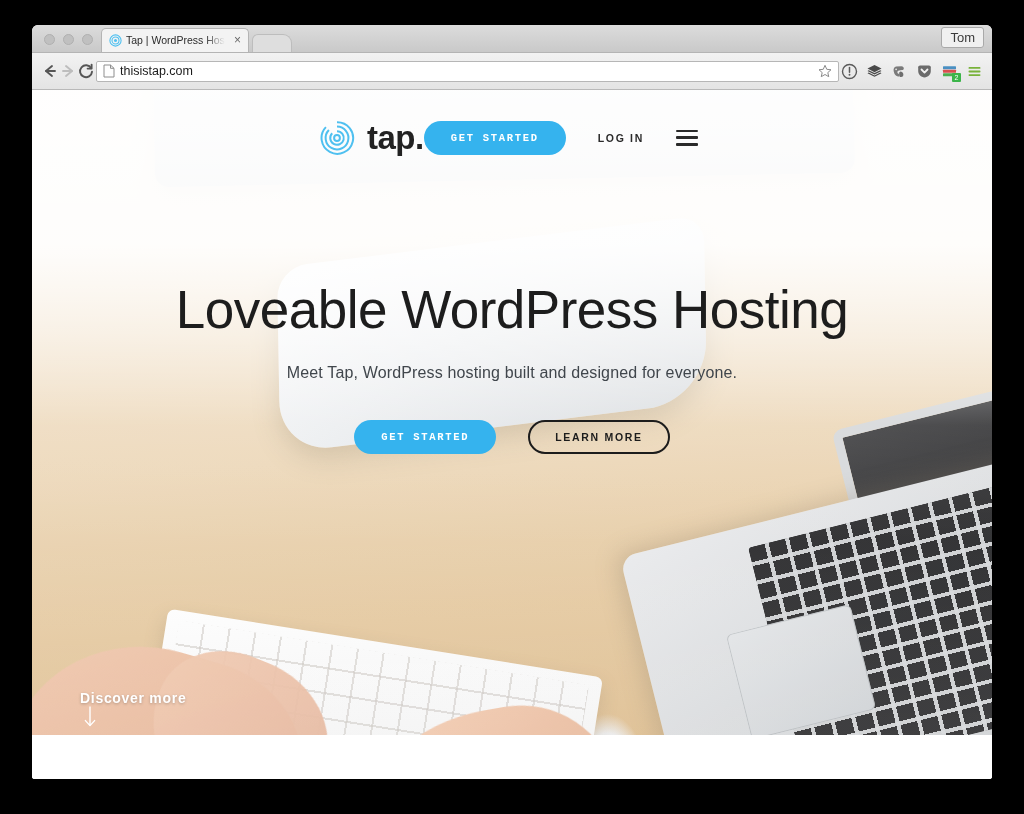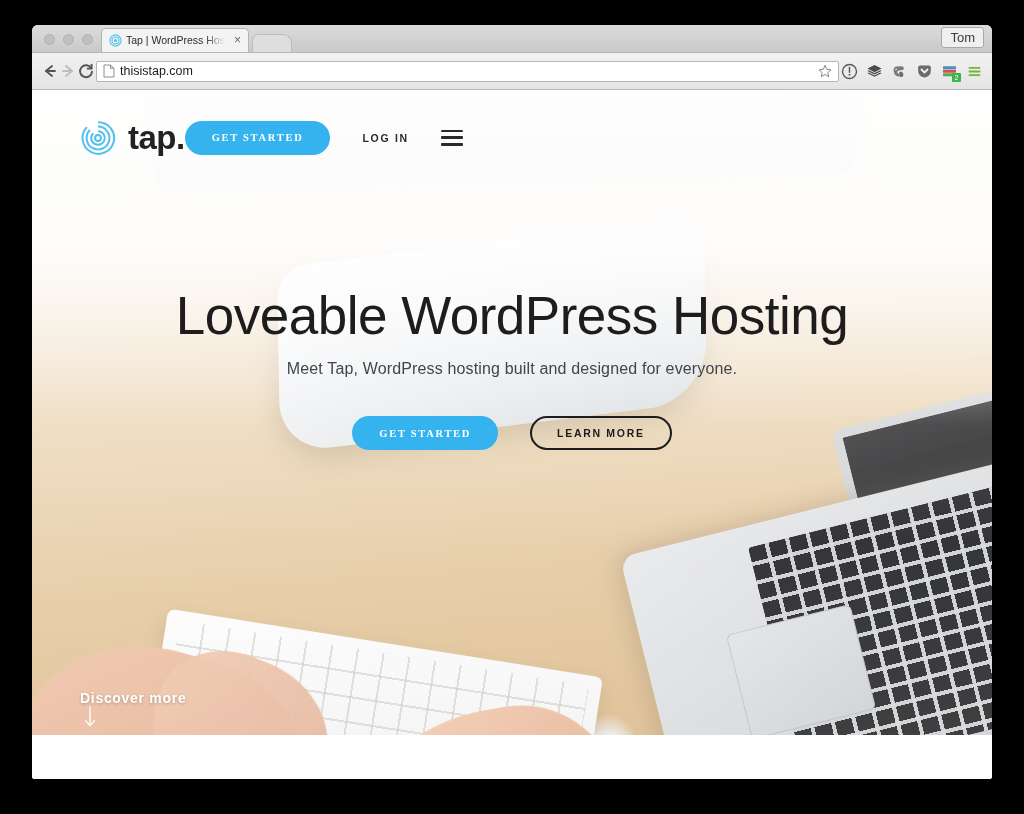--- a/index.html
+++ b/index.html
@@ -190,21 +190,21 @@
     overflow: hidden;
   }
 
   
   .site-header {
     position: relative;
     z-index: 5;
     height: 95px;
     display: flex;
     align-items: center;
-    justify-content: flex-start;
+    justify-content: center;
     padding: 0 55px 0 48px;
   }
   .brand {
     display: flex;
     align-items: center;
     gap: 12px;
     cursor: pointer;
     text-decoration: none;
   }
   .brand-mark { width: 36px; height: 36px; flex: 0 0 auto; }
@@ -224,21 +224,21 @@
   .btn-pill {
     display: inline-flex;
     align-items: center;
     justify-content: center;
     height: 34px;
     padding: 0 27px;
     background: #35b3ee;
     color: #ffffff;
     border: none;
     border-radius: 17px;
-    font-family: Liberation Serif, serif;
+    font-family: Liberation Mono, monospace;
     font-size: 10.5px;
     font-weight: bold;
     letter-spacing: 1.7px;
     cursor: pointer;
   }
   .nav-login {
     font-size: 10.5px;
     font-weight: bold;
     letter-spacing: 1.7px;
     color: #2a2a2a;
@@ -406,33 +406,33 @@
   .hero-wash {
     position: absolute;
     inset: 0;
     background: linear-gradient(to bottom, rgba(255,255,255,0.97) 0%, rgba(255,255,255,0.93) 24%, rgba(255,255,255,0.55) 38%, rgba(255,255,255,0.12) 52%, rgba(255,255,255,0.05) 70%, rgba(255,255,255,0.10) 100%);
   }
 
   .hero-content {
     position: absolute;
     z-index: 4;
     left: 0; right: 0;
-    top: 197px;
+    top: 191px;
     text-align: center;
     padding: 0 40px;
   }
   .hero-title {
     font-size: 53px;
     font-weight: normal;
     color: #1d1d1d;
     letter-spacing: -0.5px;
     line-height: 1.08;
   }
   .hero-sub {
-    margin-top: 16px;
+    margin-top: 26px;
     font-size: 16px;
     color: #40464c;
     letter-spacing: 0.15px;
   }
   .hero-actions {
     margin-top: 38px;
     display: flex;
     align-items: center;
     justify-content: center;
     gap: 32px;

